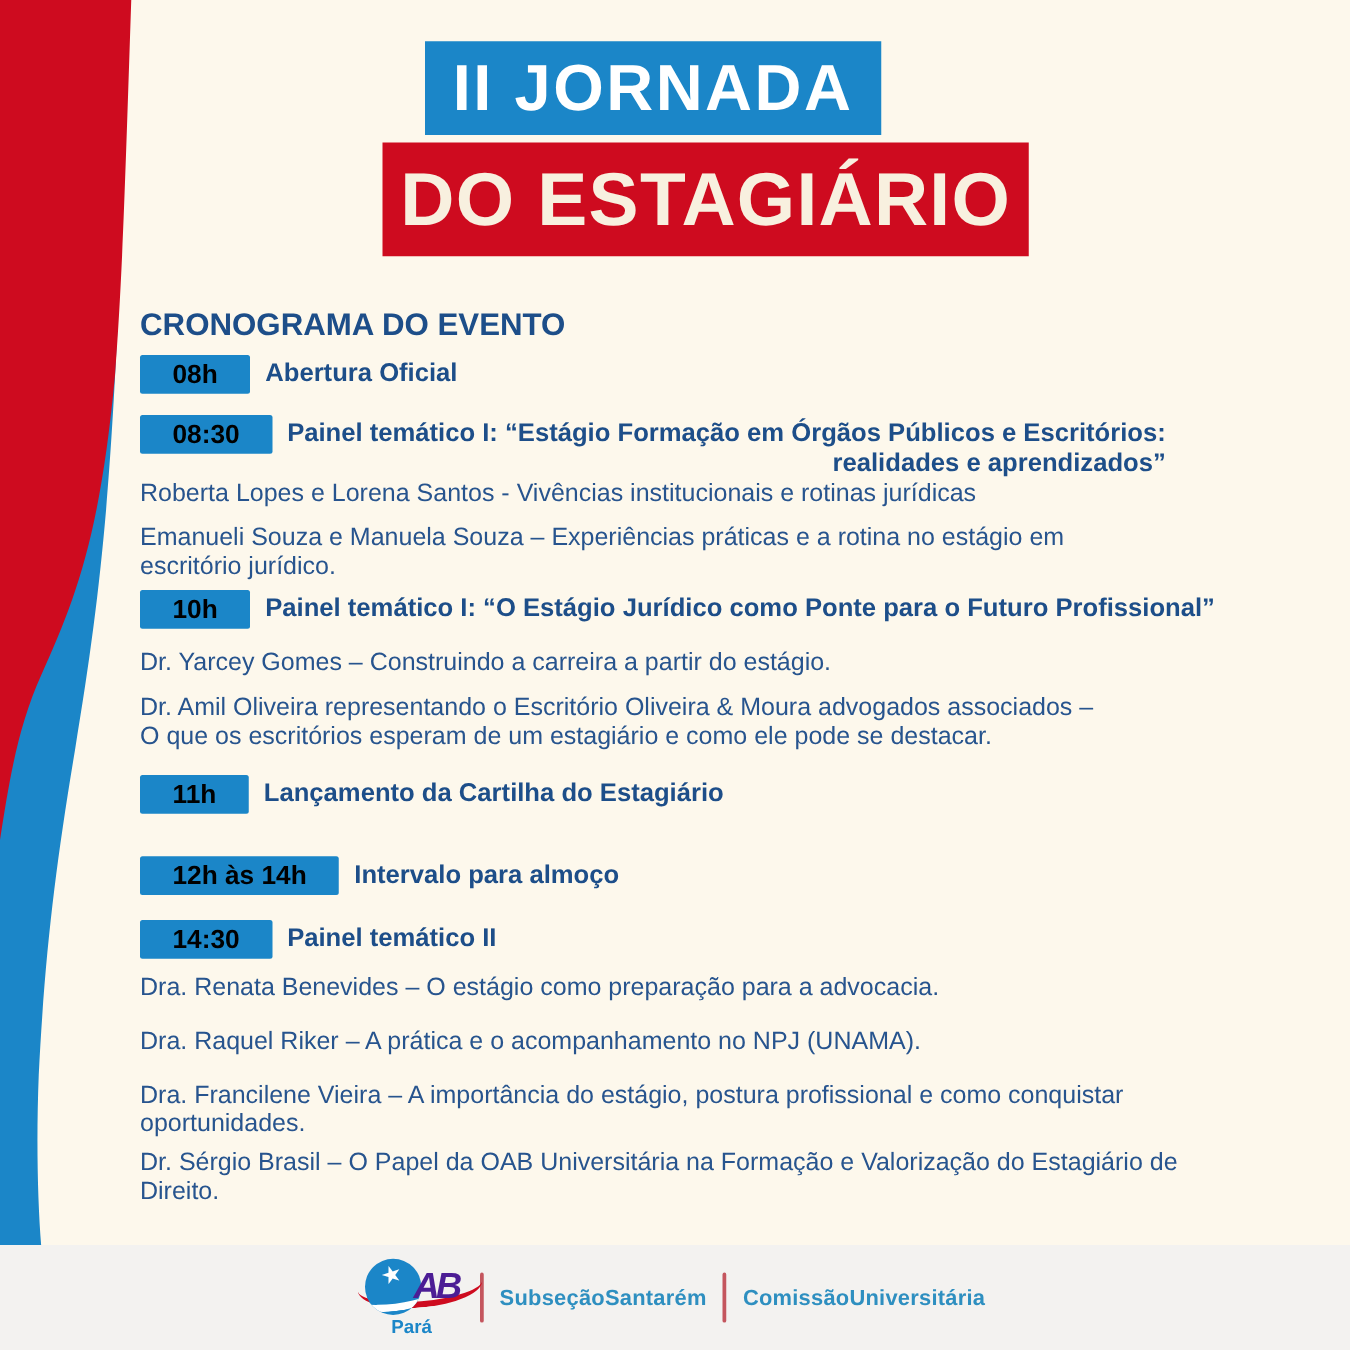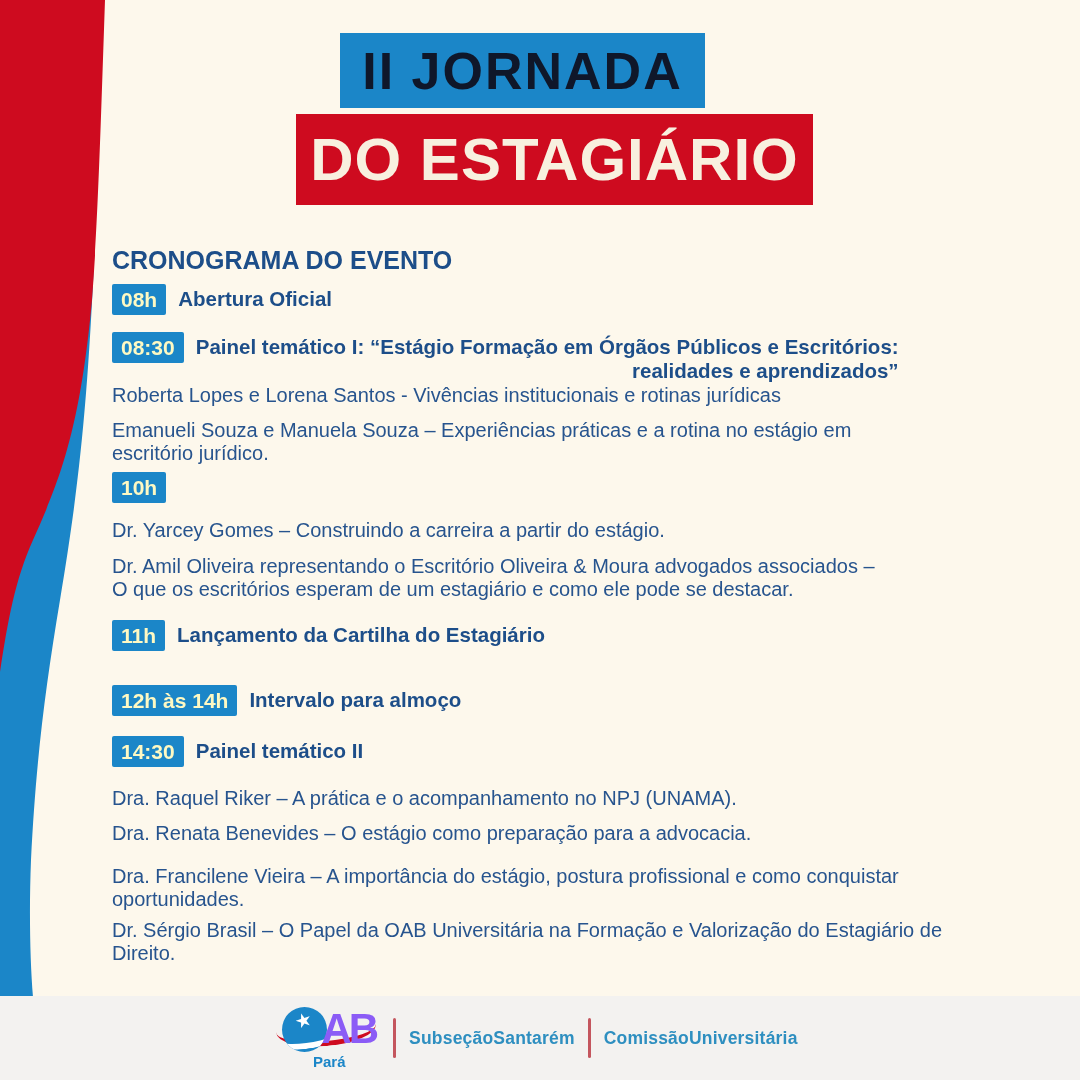--- a/index.html
+++ b/index.html
@@ -6,30 +6,30 @@
   body{
     width:1080px;height:1080px;position:relative;overflow:hidden;
     background:#fdf8ec;
     font-family:"Liberation Sans", sans-serif;
   }
   
   .side{position:absolute;left:0;top:0;}
   
   .banner{position:absolute;display:flex;align-items:center;justify-content:center;}
   .banner-blue{left:340px;top:33px;width:365px;height:75px;background:#1b86c8;}
-  .banner-red{left:296px;top:114px;width:517px;height:91px;background:#ce0b1f;}
-  .banner-blue .banner-text{color:#0f172a;font-weight:700;font-size:52px;letter-spacing:2px;}
+  .banner-red{left:306px;top:114px;width:517px;height:91px;background:#ce0b1f;}
+  .banner-blue .banner-text{color:#ffffff;font-weight:700;font-size:52px;letter-spacing:2px;}
   .banner-red .banner-text{color:#f8f0df;font-weight:700;font-size:60px;letter-spacing:1px;}
   
   .content{position:absolute;left:112px;top:246px;width:940px;}
   .heading{margin:0 0 8px 0;color:#1d4e89;font-size:25px;font-weight:700;line-height:28px;}
   .item{display:flex;align-items:flex-start;}
   .badge{
-    background:#1b86c8;color:#fef9c3;font-weight:700;font-size:21px;
-    line-height:25px;padding:3px 9px;border-radius:2px;white-space:nowrap;flex:0 0 auto;
+    background:#1b86c8;color:#000000;font-weight:700;font-size:21px;
+    line-height:25px;padding:3px 26px;border-radius:2px;white-space:nowrap;flex:0 0 auto;
   }
   .item-title{
     color:#1d4e89;font-weight:700;font-size:20.5px;line-height:24px;
     padding-top:3px;margin-left:12px;white-space:pre-line;text-align:right;
   }
   .speaker{
     margin:0;color:#27548e;font-size:20px;line-height:23px;white-space:pre-line;
   }
   .mt7{margin-top:7px}.mt8{margin-top:8px}.mt10{margin-top:10px}
   .mt12{margin-top:12px}.mt13{margin-top:13px}.mt14{margin-top:1px}
@@ -52,21 +52,21 @@
   }
   .oab-star{
     position:absolute;top:3px;left:13px;color:#ffffff;font-size:19px;
     transform:rotate(-18deg);line-height:22px;
   }
   .oab-swoosh{
     position:absolute;left:-14px;bottom:3px;width:74px;height:26px;
     border-radius:50%;border-bottom:6px solid #ffffff;transform:rotate(-7deg);
   }
   .oab-letters{
-    color:#8b5cf6;font-weight:700;font-size:42px;
+    color:#4c1d95;font-weight:700;font-style:italic;font-size:29px;
     letter-spacing:-3px;margin-left:-6px;line-height:42px;position:relative;
   }
   .oab-region{color:#1b86c8;font-weight:700;font-size:15px;margin-top:1px;}
   .vbar{width:3px;height:40px;background:#c4565e;border-radius:2px;flex:0 0 auto;}
   .unit{display:flex;font-weight:700;font-size:17.5px;
     line-height:19px;color:#2e8fc0;letter-spacing:.2px;}
 </style>
 </head>
 <body>
 
@@ -94,41 +94,42 @@
     <span class="badge">08:30</span>
     <span class="item-title">Painel temático I: “Estágio Formação em Órgãos Públicos e Escritórios:
 realidades e aprendizados”</span>
   </div>
   <p class="speaker mt14">Roberta Lopes e Lorena Santos - Vivências institucionais e rotinas jurídicas</p>
   <p class="speaker mt12">Emanueli Souza e Manuela Souza – Experiências práticas e a rotina no estágio em
 escritório jurídico.</p>
 
   <div class="item mt7">
     <span class="badge">10h</span>
+    <span class="item-title">Painel temático I: “O Estágio Jurídico como Ponte para o Futuro Profissional”</span>
   </div>
   <p class="speaker mt16">Dr. Yarcey Gomes – Construindo a carreira a partir do estágio.</p>
   <p class="speaker mt13">Dr. Amil Oliveira representando o Escritório Oliveira &amp; Moura advogados associados –
 O que os escritórios esperam de um estagiário e como ele pode se destacar.</p>
 
   <div class="item mt19">
     <span class="badge">11h</span>
     <span class="item-title">Lançamento da Cartilha do Estagiário</span>
   </div>
 
   <div class="item mt23">
     <span class="badge">12h às 14h</span>
     <span class="item-title">Intervalo para almoço</span>
   </div>
 
   <div class="item mt15">
     <span class="badge">14:30</span>
     <span class="item-title">Painel temático II</span>
   </div>
+  <p class="speaker mt12">Dra. Renata Benevides – O estágio como preparação para a advocacia.</p>
   <p class="speaker mt15">Dra. Raquel Riker – A prática e o acompanhamento no NPJ (UNAMA).</p>
-  <p class="speaker mt12">Dra. Renata Benevides – O estágio como preparação para a advocacia.</p>
   <p class="speaker mt15">Dra. Francilene Vieira – A importância do estágio, postura profissional e como conquistar
 oportunidades.</p>
   <p class="speaker mt8">Dr. Sérgio Brasil – O Papel da OAB Universitária na Formação e Valorização do Estagiário de
 Direito.</p>
 
 </div>
 
 <div class="footer">
   <div class="oab">
     <div class="oab-row">

